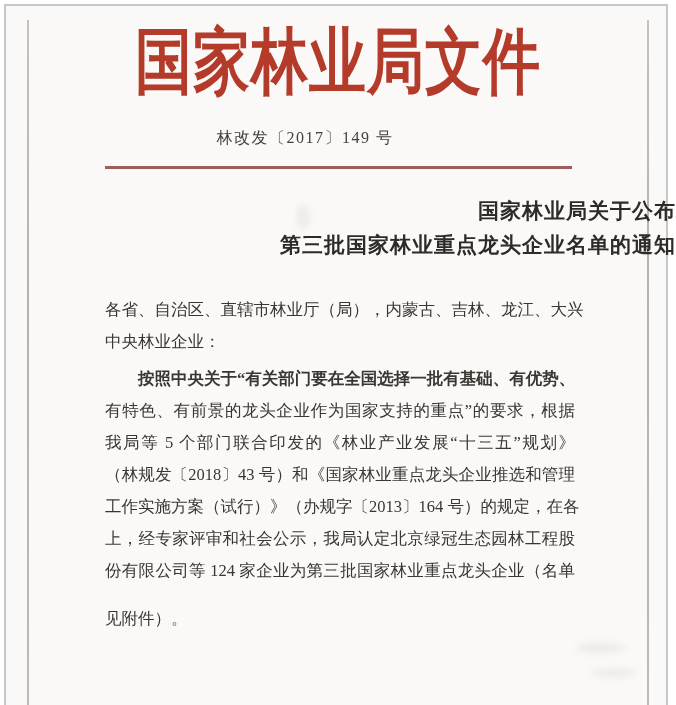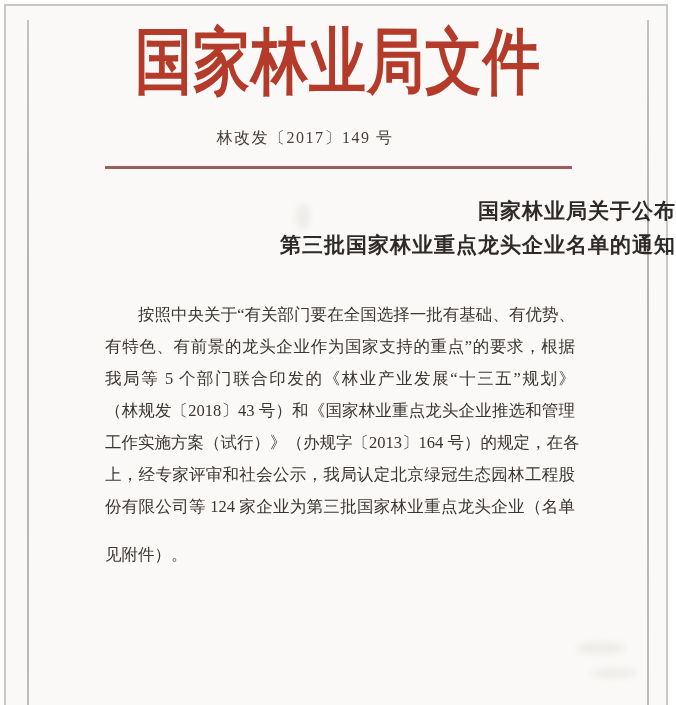--- a/index.html
+++ b/index.html
@@ -90,21 +90,21 @@
   }
   .bl {
     text-align: justify;
     text-align-last: justify;
     white-space: nowrap;
   }
   .bl.open {
     text-align: left;
     text-align-last: left;
   }
-  .bl.indent { padding-left: 33px; }
+  .bl.indent { padding-left: 33px; font-weight: bold; }
   .bl.para-gap { margin-top: 5px; }
   .bl.end-gap  { margin-top: 16px; }
 
   .smudge {
     position: absolute;
     background: #e9e7e4;
     border-radius: 50%;
     filter: blur(3px);
     opacity: 0.7;
   }
@@ -129,20 +129,22 @@
 <div class="doc-number">林改发〔2017〕149 号</div>
 
 <div class="red-rule"></div>
 
 <div class="doc-title">
   <div>国家林业局关于公布</div>
   <div>第三批国家林业重点龙头企业名单的通知</div>
 </div>
 
 <div class="body-text">
+  <div class="bl">各省、自治区、直辖市林业厅（局），内蒙古、吉林、龙江、大兴</div>
+  <div class="bl open">中央林业企业：</div>
 
   <div class="bl indent para-gap">按照中央关于“有关部门要在全国选择一批有基础、有优势、</div>
   <div class="bl">有特色、有前景的龙头企业作为国家支持的重点”的要求，根据</div>
   <div class="bl">我局等 5 个部门联合印发的《林业产业发展“十三五”规划》</div>
   <div class="bl">（林规发〔2018〕43 号）和《国家林业重点龙头企业推选和管理</div>
   <div class="bl">工作实施方案（试行）》（办规字〔2013〕164 号）的规定，在各</div>
   <div class="bl">上，经专家评审和社会公示，我局认定北京绿冠生态园林工程股</div>
   <div class="bl">份有限公司等 124 家企业为第三批国家林业重点龙头企业（名单</div>
   <div class="bl open end-gap">见附件）。</div>
 </div>

